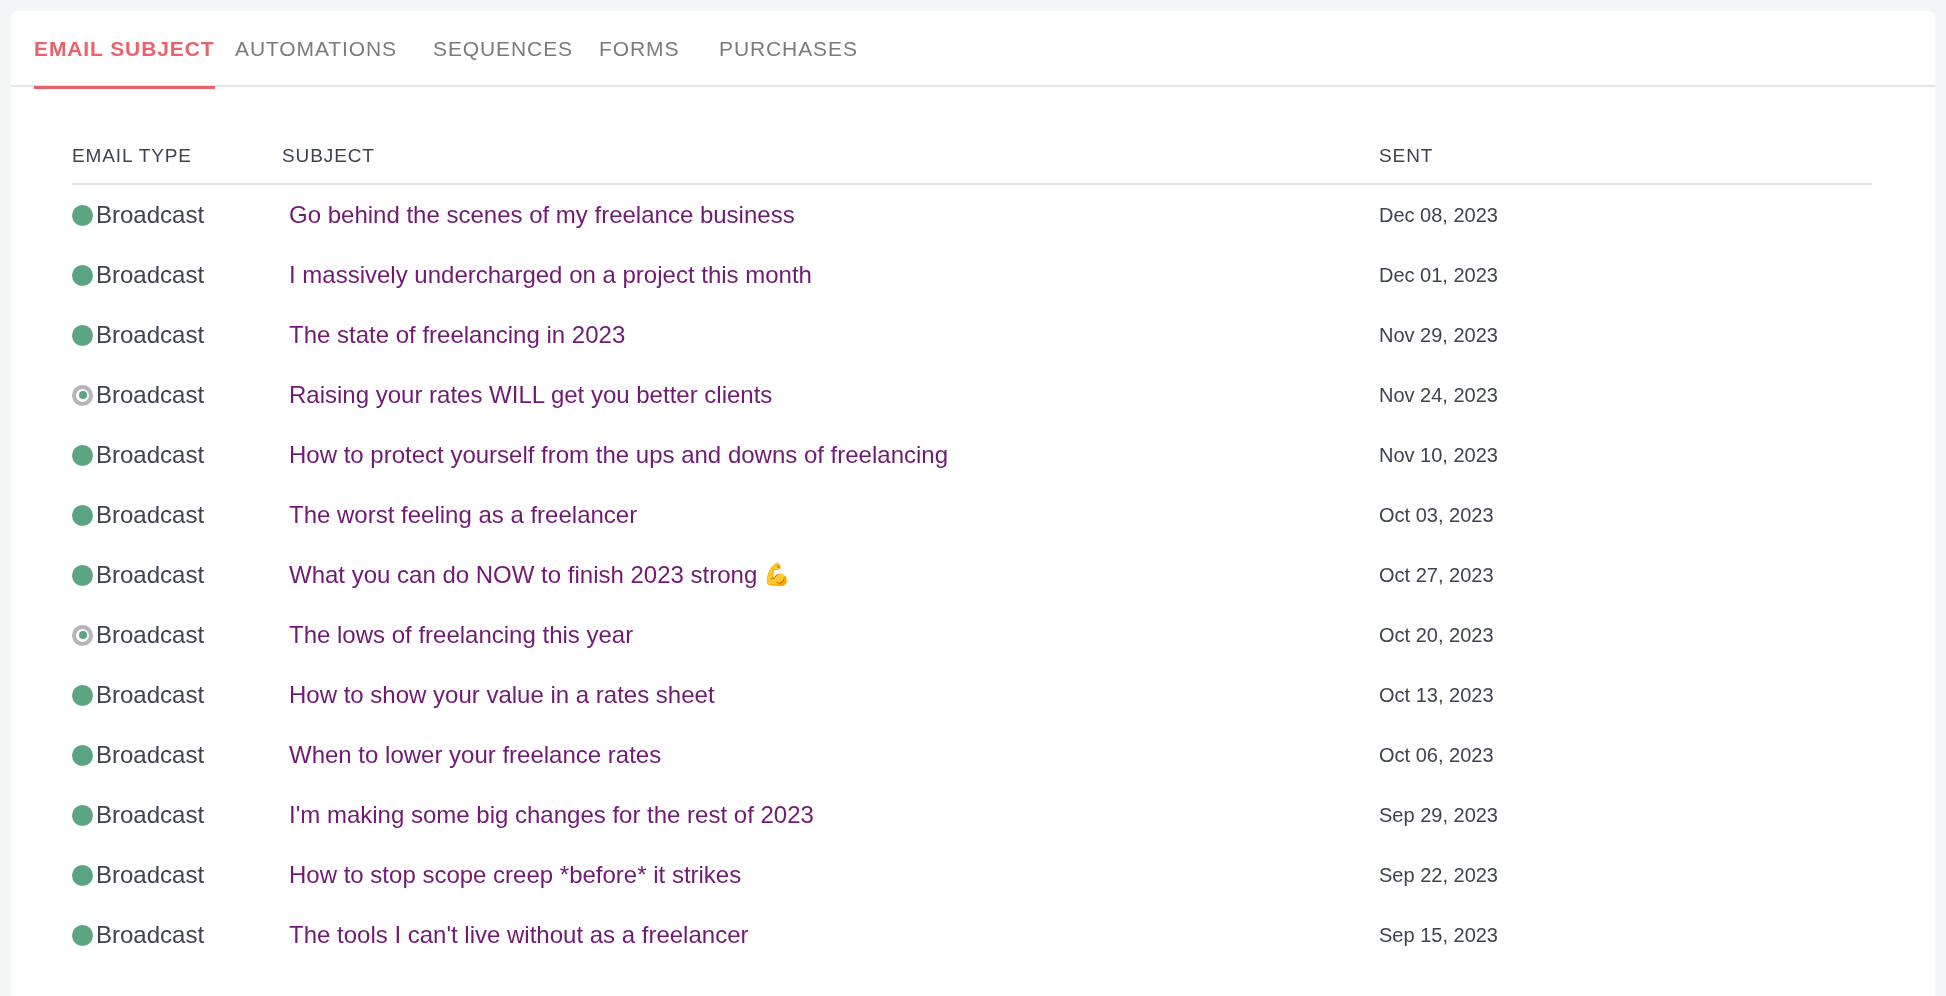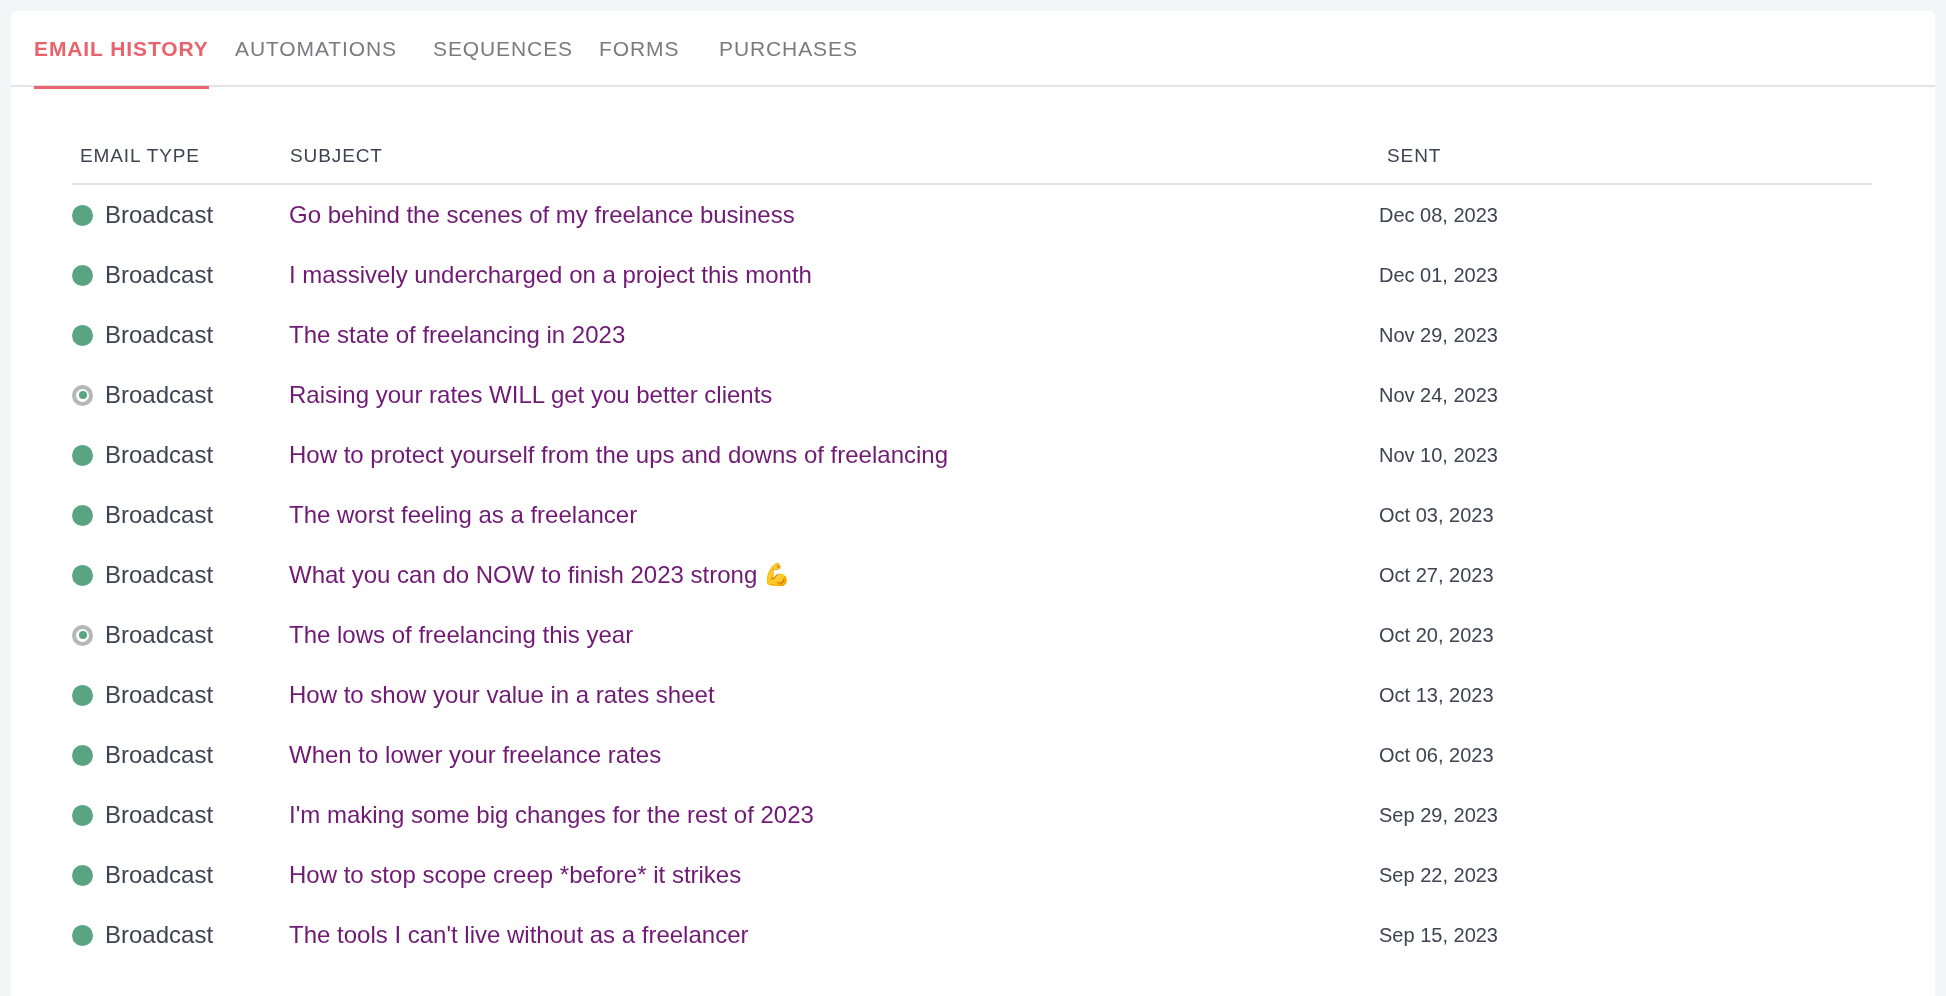--- a/index.html
+++ b/index.html
@@ -79,40 +79,39 @@
   }
 
   .th {
     position: absolute;
     top: 16px;
     font-size: 19px;
     letter-spacing: 0.9px;
     color: #3d4350;
     font-weight: 400;
     white-space: nowrap;
-    margin-left: 8px;
   }
 
   .th-type    { left: 0px; }
   .th-subject { left: 210px; }
   .th-sent    { left: 1307px; }
 
   .row {
     position: relative;
     height: 60px;
   }
 
   .cell-type {
     position: absolute;
     left: 0px;
     top: 0;
     height: 60px;
     display: flex;
     align-items: center;
-    gap: 12px;
+    gap: 3px;
   }
 
   .dot {
     width: 21px;
     height: 21px;
     border-radius: 50%;
     flex: 0 0 auto;
     display: block;
   }
 
@@ -178,21 +177,21 @@
     white-space: nowrap;
     line-height: 1;
   }
 </style>
 </head>
 <body>
 
 <div id="card">
 
   <div id="tabbar">
-      <div class="tab active" style="left: 23px;">EMAIL HISTORY</div>
+      <div class="tab active" style="left: 23px;">EMAIL SUBJECT</div>
       <div class="tab" style="left: 224px; text-align: center;">AUTOMATIONS</div>
       <div class="tab" style="left: 422px; text-align: right;">SEQUENCES</div>
       <div class="tab" style="left: 588px;">FORMS</div>
       <div class="tab" style="left: 708px;">PURCHASES</div>
     </div>
 
   <div id="table">
     <div class="thead">
       <div class="th th-type">EMAIL TYPE</div>
       <div class="th th-subject">SUBJECT</div>

